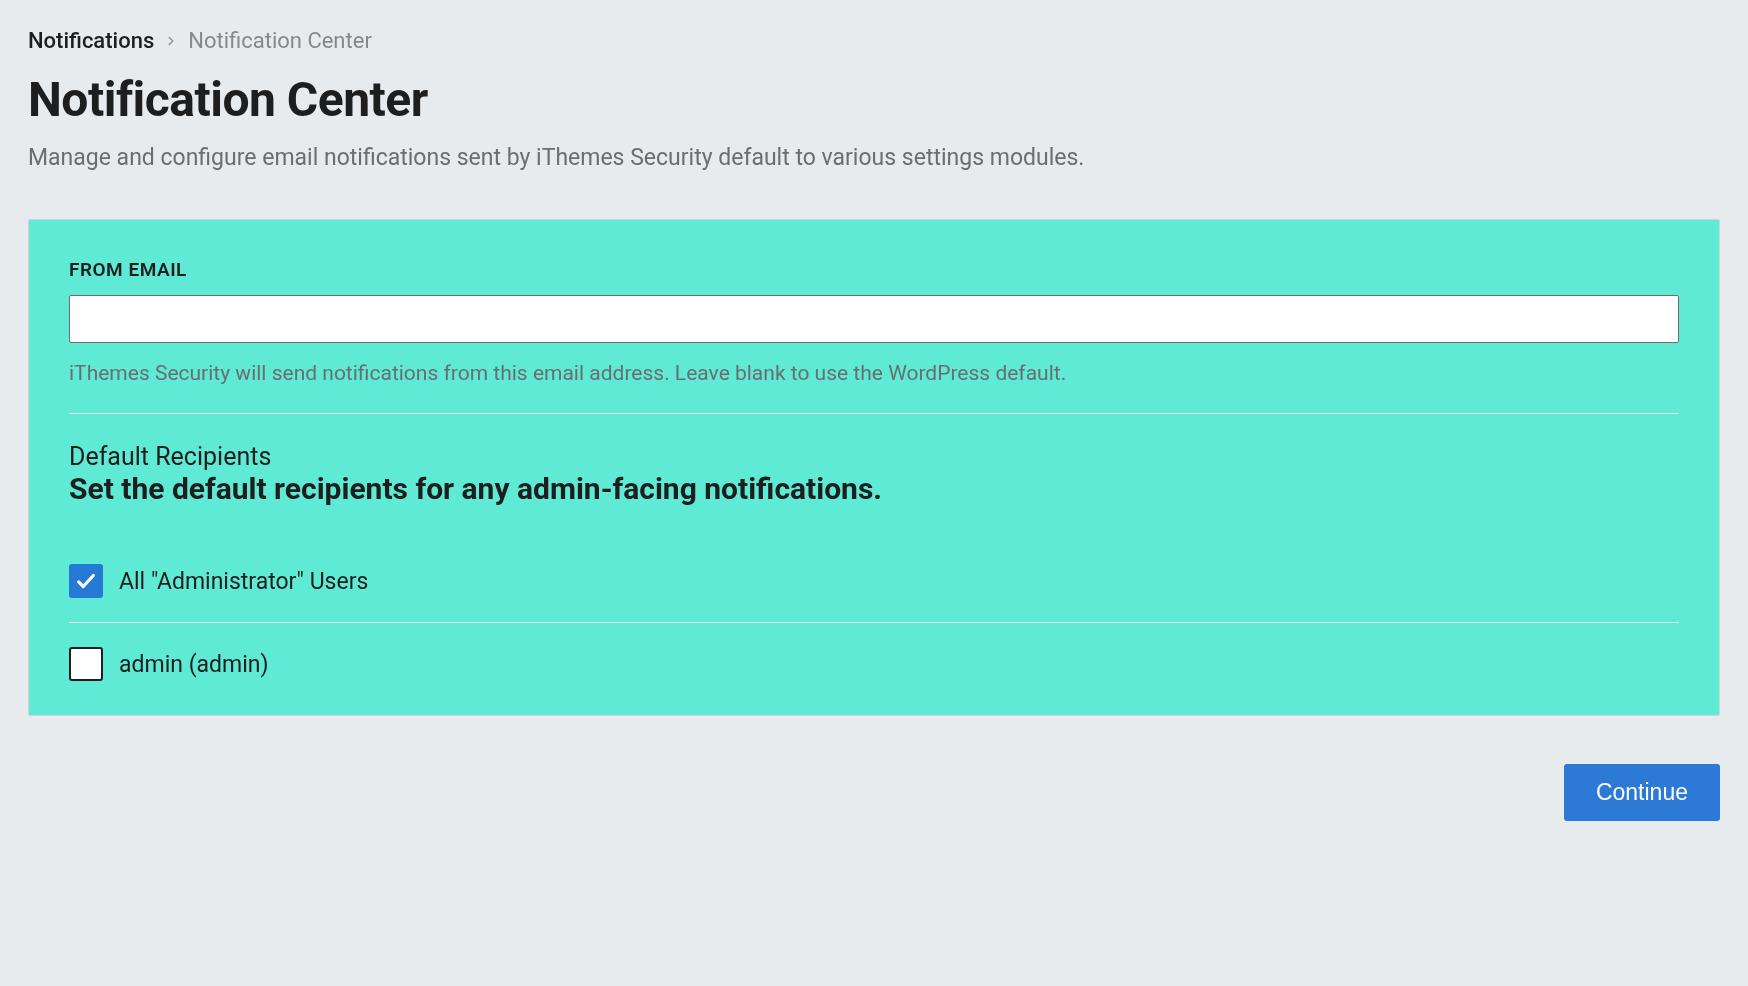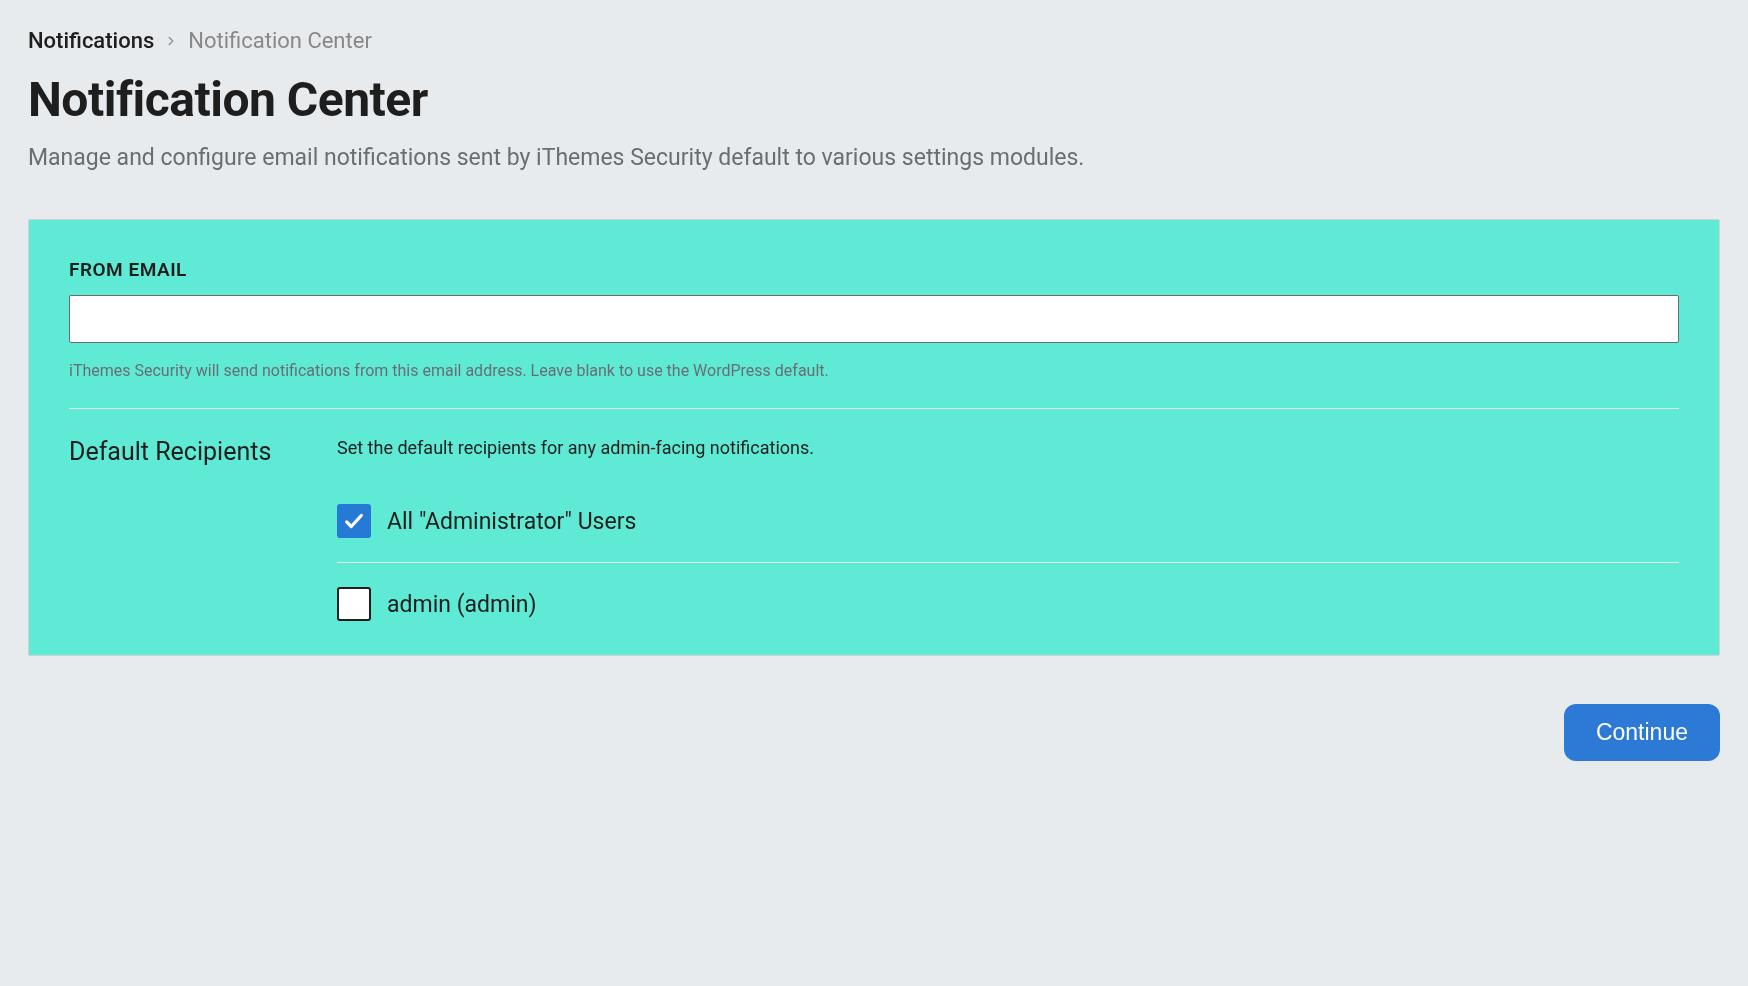--- a/index.html
+++ b/index.html
@@ -65,49 +65,51 @@
       width: 100%;
       height: 48px;
       padding: 10px 14px;
       font-size: 20px;
       border: 1px solid #6d6d6d;
       border-radius: 2px;
       background: #fff;
       outline: none;
     }
     .field-help {
-      font-size: 16px;
+      font-size: 21px;
       color: #6a6e73;
       margin-top: 18px;
     }
     .divider {
       border: none;
       border-top: 1px solid #e2e4e7;
       margin: 28px 0 0 0;
     }
     .section-row {
       display: flex;
       padding-top: 28px;
+      flex-direction: column;
     }
     .section-left {
       width: 268px;
       flex-shrink: 0;
     }
     .section-heading {
       font-size: 25px;
       font-weight: 400;
       color: #1e1e1e;
     }
     .section-right {
       flex: 1;
     }
     .section-desc {
-      font-size: 18px;
-      color: #1e1e1e;
-      margin-bottom: 32px;
+      font-size: 30px;
+      color: #1e1e1e;
+      margin-bottom: 44px;
+      font-weight: bold;
     }
     .checkbox-row {
       display: flex;
       align-items: center;
       gap: 16px;
       padding: 14px 0;
     }
     .cbox {
       width: 34px;
       height: 34px;
@@ -145,21 +147,21 @@
       justify-content: flex-end;
       margin-top: 48px;
     }
     .continue-btn {
       background: #2c7ad6;
       color: #fff;
       border: none;
       font-size: 23px;
       font-weight: 500;
       padding: 15px 32px;
-      border-radius: 12px;
+      border-radius: 3px;
       cursor: pointer;
     }
   </style>
 </head>
 <body>
 
 <nav class="breadcrumb">
   <a class="breadcrumb-link">Notifications</a>
   <span class="breadcrumb-sep">
     <svg width="14" height="14" viewBox="0 0 24 24" fill="none" stroke="#9a9a9a" stroke-width="3" stroke-linecap="round" stroke-linejoin="round">

